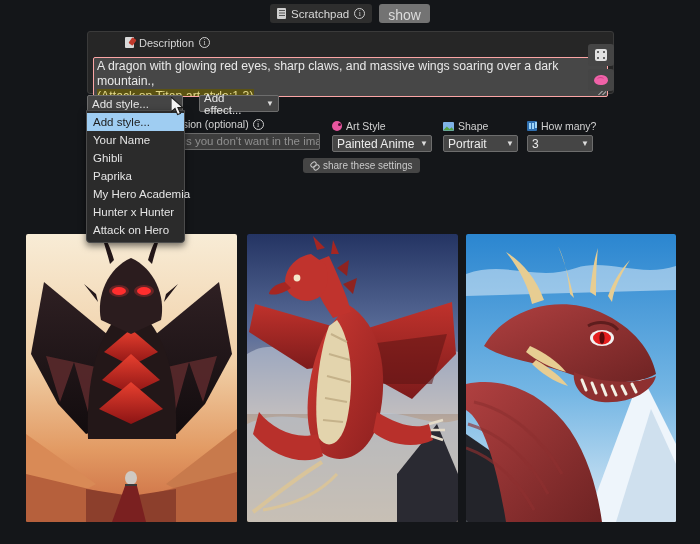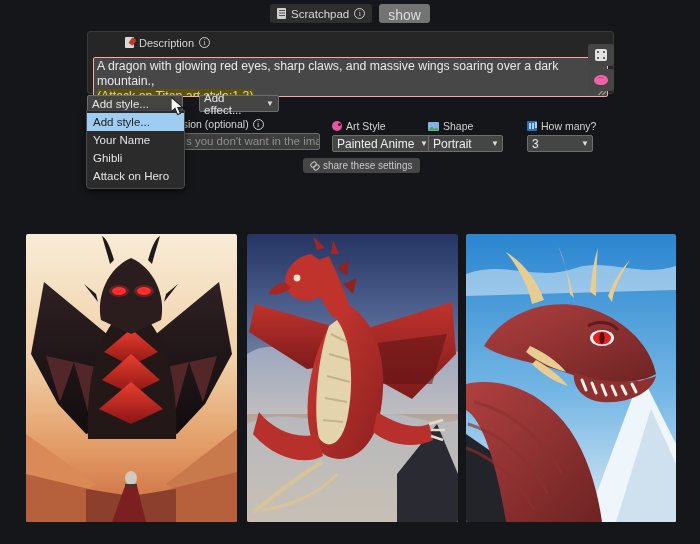--- a/index.html
+++ b/index.html
@@ -147,21 +147,21 @@
   .field { position: absolute; }
   .field .fhead { display: flex; align-items: center; gap: 4px; height: 12px; }
   .field .fhead .lbl { color: #d2d2d2; font-size: 10.5px; white-space: nowrap; }
   .field .fsel {
     margin-top: 3px; background: #454545; border: 1px solid #6d6d6d;
     border-radius: 2px; color: #ececec; font-size: 12px; height: 17px;
     display: flex; align-items: center; justify-content: space-between;
     padding: 0 3px 0 4px; cursor: pointer;
   }
   .f-artstyle { left: 332px; top: 120px; width: 100px; }
-  .f-shape    { left: 428px; top: 120px; width: 75px; }
+  .f-shape    { left: 443px; top: 120px; width: 75px; }
   .f-howmany  { left: 527px; top: 120px; width: 66px; }
 
   .ic-palette {
     width: 10px; height: 10px; border-radius: 50%;
     background: #e8559f; position: relative; flex: 0 0 auto;
   }
   .ic-palette::after {
     content: ""; position: absolute; left: 5.5px; top: 2px;
     width: 3px; height: 3px; border-radius: 50%; background: #4a1030;
   }
@@ -349,20 +349,23 @@
   <div class="share-btn">
     <span class="link-icon"></span>
     <span>share these settings</span>
   </div>
 
 
   <div class="dropdown">
     <div class="dd-item sel-hl">Add style...</div>
     <div class="dd-item">Your Name</div>
     <div class="dd-item">Ghibli</div>
+    <div class="dd-item">Paprika</div>
+    <div class="dd-item">My Hero Academia</div>
+    <div class="dd-item">Hunter x Hunter</div>
     <div class="dd-item">Attack on Hero</div>
   </div>
 
   <svg class="cursor" width="14" height="20" viewBox="0 0 14 20">
     <polygon points="0,0 0,15 4,11.5 6.6,17.6 9.4,16.4 6.9,10.6 12,10.6" fill="#f4f4f4" stroke="#1b1b1b" stroke-width="1.1"></polygon>
   </svg>
 
   <div class="results">
 
     <div class="thumb t1">

